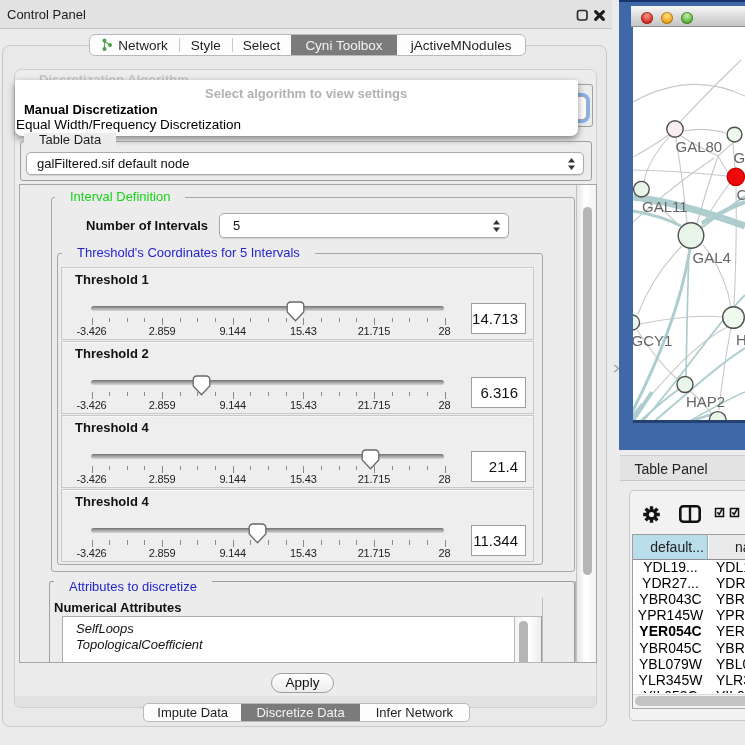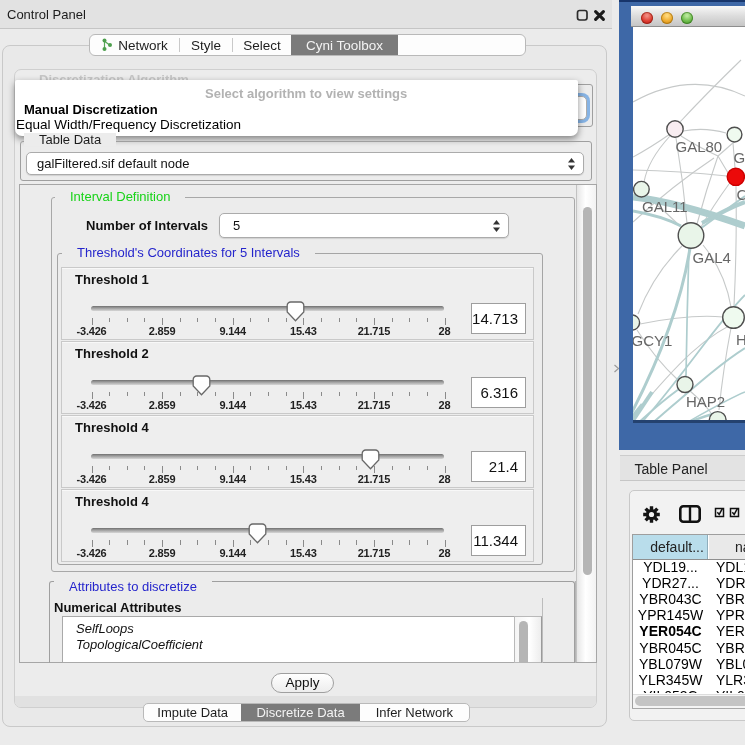--- a/index.html
+++ b/index.html
@@ -27,21 +27,21 @@
   .bold{font-weight:bold;}
   .tpanel{left:61px;width:473px;height:73px;background:#eeeeee;
      border:1px solid #c9c9c9;box-sizing:border-box;position:absolute;
      box-shadow:inset 0 1px 0 #f8f8f8;padding-left:27px;}
   .ttitle{position:absolute;left:13px;top:4px;font-size:13px;font-weight:bold;color:#111;}
   .track{position:absolute;left:29px;top:38px;width:353px;height:5px;border-radius:2.5px;
      background:linear-gradient(#6f6f6f,#9d9d9d 40%,#d6d6d6);}
   .vbox{position:absolute;left:409px;top:35px;width:55px;height:31px;background:#fff;
      border:1px solid #9e9e9e;box-sizing:border-box;font-size:15px;color:#111;
      text-align:right;line-height:29px;padding-right:7px;}
-  .ticklbl{position:absolute;top:57px;font-size:11px;font-weight:bold;color:#222;
+  .ticklbl{position:absolute;top:57px;font-size:11px;font-weight:normal;color:#222;
      transform:translateX(-50%);letter-spacing:-0.2px;}
   .tick{position:absolute;top:50px;width:1px;background:#8a8a8a;}
   .listitem{font-size:13px;color:#111;height:16.3px;line-height:16.3px;padding-left:13px;font-style:italic;}
   .btn{background:linear-gradient(#ffffff,#ededed);border:1px solid #9f9f9f;border-radius:10px;
      box-sizing:border-box;text-align:center;font-size:13.5px;color:#111;}
   .trow{position:absolute;left:0px;width:75px;text-align:center;font-size:14px;color:#000;
      transform:translateY(-50%);white-space:nowrap;}
 </style>
 </head>
 <body>
@@ -62,20 +62,21 @@
       <path d="M3.5 3 L3.5 11 M4 3.5 L8.5 7" stroke="#57a757" stroke-width="1.2" fill="none"></path>
       <circle cx="3.5" cy="2.5" r="2" fill="#4d9f4d"></circle>
       <circle cx="3.5" cy="11" r="2" fill="#4d9f4d"></circle>
       <circle cx="9" cy="7" r="2" fill="#4d9f4d"></circle>
     </svg>Network</div>
   <div class="tabdiv"></div>
   <div class="tabseg" style="width:52px">Style</div>
   <div class="tabdiv"></div>
   <div class="tabseg" style="width:58px">Select</div>
   <div class="tabseg tabsel" style="width:107px">Cyni Toolbox</div>
+  <div class="tabseg" style="width:128px">jActiveMNodules</div>
 </div>
 
 <div class="abs groupbox" style="left:20px;top:84px;width:573px;height:43px;"></div>
 <div class="abs grouplabel" style="left:24px;top:73px;color:#c6c6c6;font-weight:bold;">Discretization Algorithm</div>
 <div class="abs combo" style="left:26px;top:96px;width:561px;height:24px;
    box-shadow:0 0 0 3px rgba(100,160,225,0.75);"></div>
 
 <div class="abs" style="left:15px;top:80px;width:563px;height:56px;background:#fff;
    border-radius:2px 2px 7px 7px;box-shadow:0 3px 7px rgba(0,0,0,0.45);"></div>
 <div class="abs" style="left:205px;top:86px;width:210px;font-size:13px;font-weight:bold;color:#b2b2b2;">Select algorithm to view settings</div>

